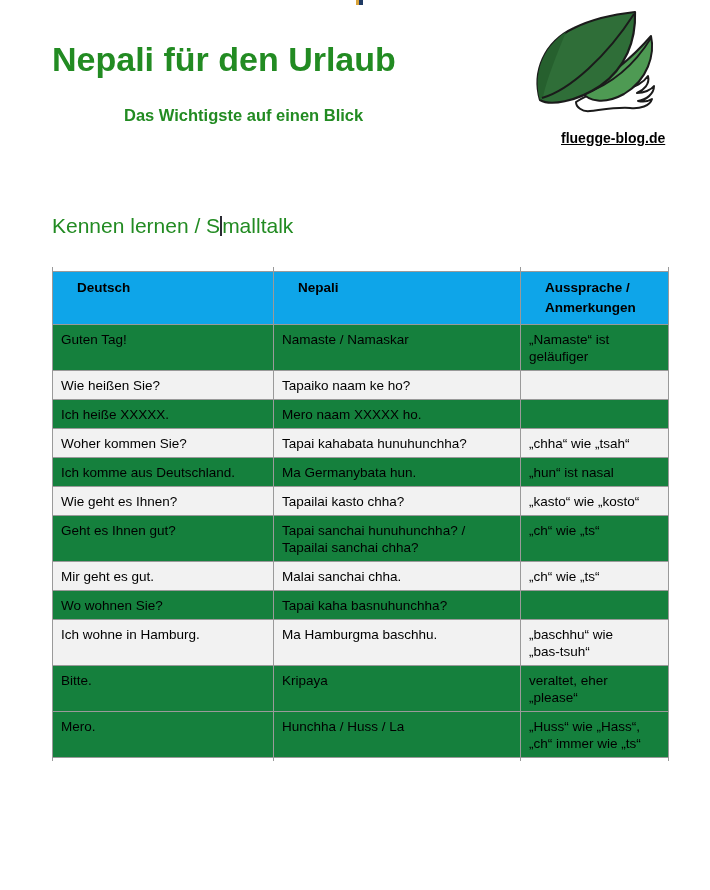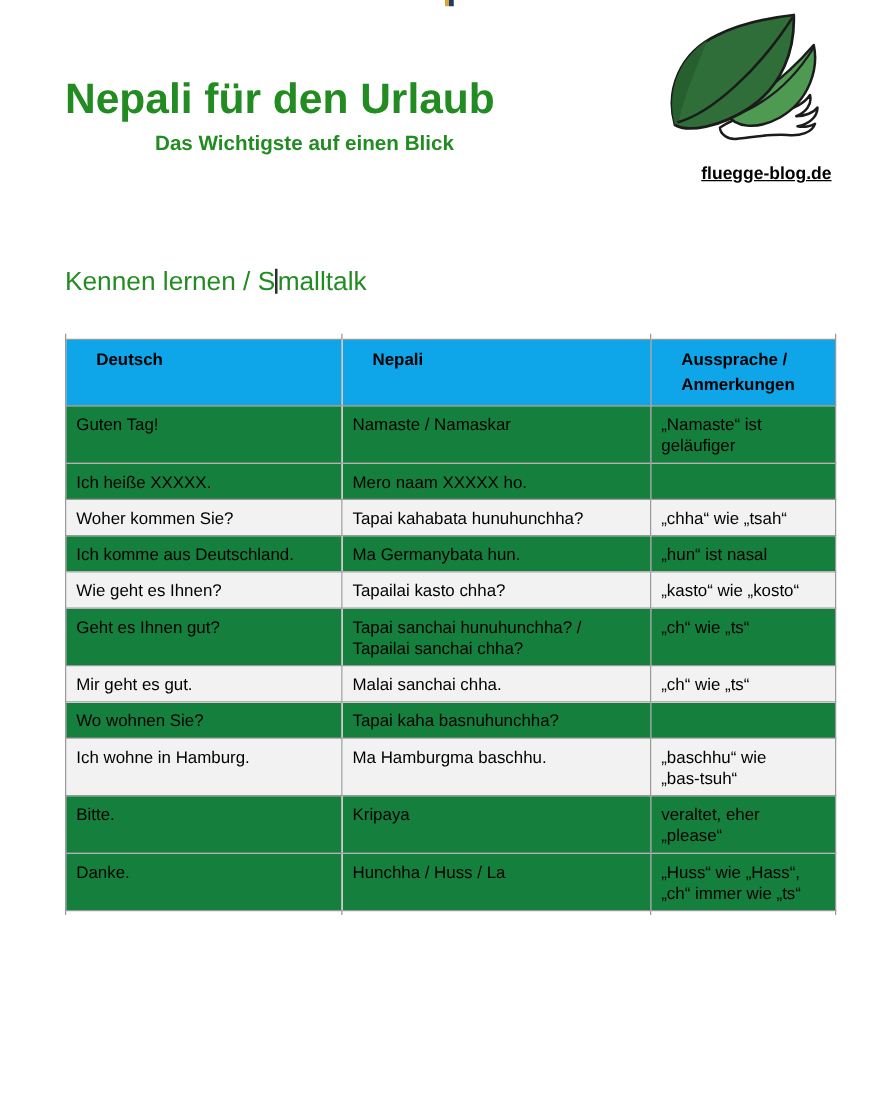--- a/index.html
+++ b/index.html
@@ -6,21 +6,21 @@
   .page {
     position:relative; width:710px; height:890px; background:#ffffff;
     font-family:"Liberation Sans", sans-serif; overflow:hidden; color:#000;
   }
   .top-mark {
     position:absolute; left:356px; top:0; width:7px; height:5px;
     background:linear-gradient(to right,#d9a33a 50%,#1e3a63 50%);
   }
   .title {
     position:absolute; left:52px; top:40px; font-size:34px; font-weight:bold;
-    color:#228B22; white-space:nowrap;margin-top:20px;
+    color:#228B22; white-space:nowrap;
   }
   .subtitle {
     position:absolute; left:124px; top:106px; font-size:16.5px; font-weight:bold;
     color:#228B22; white-space:nowrap;
   }
   .logo { position:absolute; left:532px; top:8px; width:128px; height:106px; }
   .site-link {
     position:absolute; left:524px; top:130px; font-size:14px; font-weight:bold;
     color:#000; text-decoration:underline; white-space:nowrap;margin-left:37px;
   }
@@ -100,20 +100,25 @@
 Anmerkungen</th>
       </tr>
     </thead>
     <tbody>
         <tr>
           <td>Guten Tag!</td>
           <td>Namaste / Namaskar</td>
           <td>„Namaste“ ist
 geläufiger</td>
         </tr>
+        <tr class="alt">
+          <td>Wie heißen Sie?</td>
+          <td>Tapaiko naam ke ho?</td>
+          <td></td>
+        </tr>
         <tr>
           <td>Ich heiße XXXXX.</td>
           <td>Mero naam XXXXX ho.</td>
           <td></td>
         </tr>
         <tr class="alt">
           <td>Woher kommen Sie?</td>
           <td>Tapai kahabata hunuhunchha?</td>
           <td>„chha“ wie „tsah“</td>
         </tr>
@@ -149,21 +154,21 @@
           <td>„baschhu“ wie
 „bas-tsuh“</td>
         </tr>
         <tr>
           <td>Bitte.</td>
           <td>Kripaya</td>
           <td>veraltet, eher
 „please“</td>
         </tr>
         <tr>
-          <td>Danke.</td>
+          <td>Mero.</td>
           <td>Hunchha / Huss / La</td>
           <td>„Huss“ wie „Hass“,
 „ch“ immer wie „ts“</td>
         </tr>
       </tbody>
     <tfoot>
       <tr class="stub stub-bottom">
         <td></td>
           <td></td>
           <td></td>

